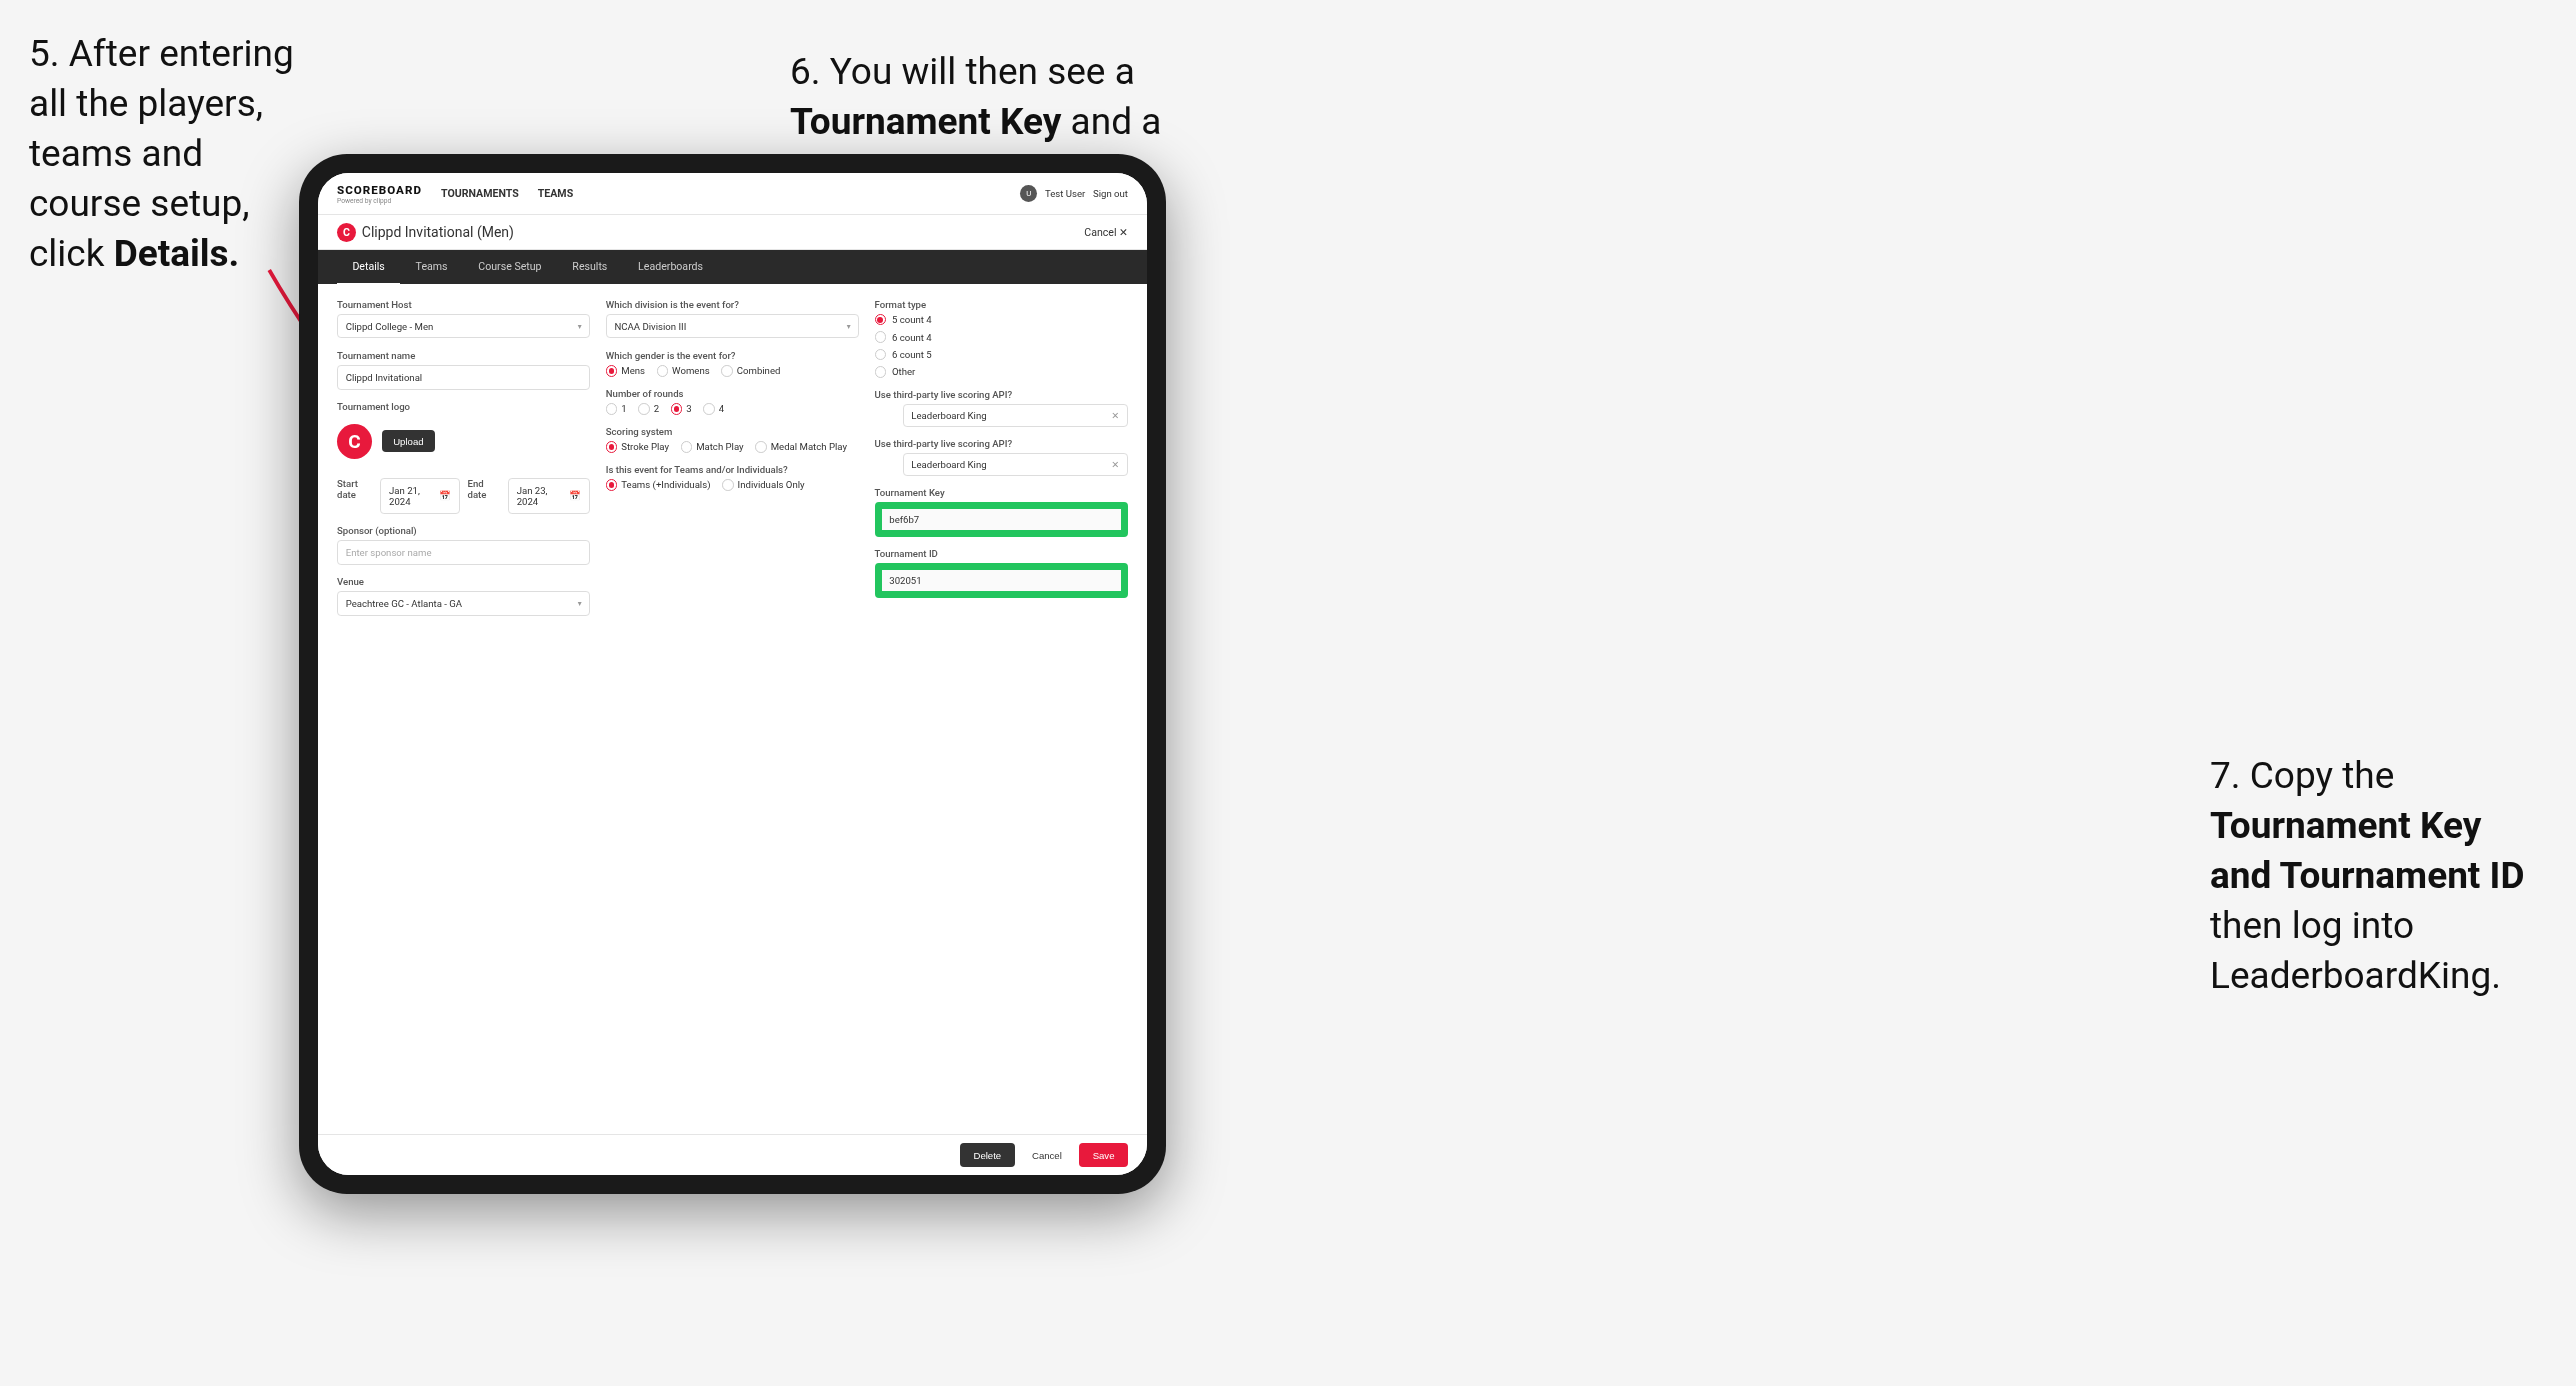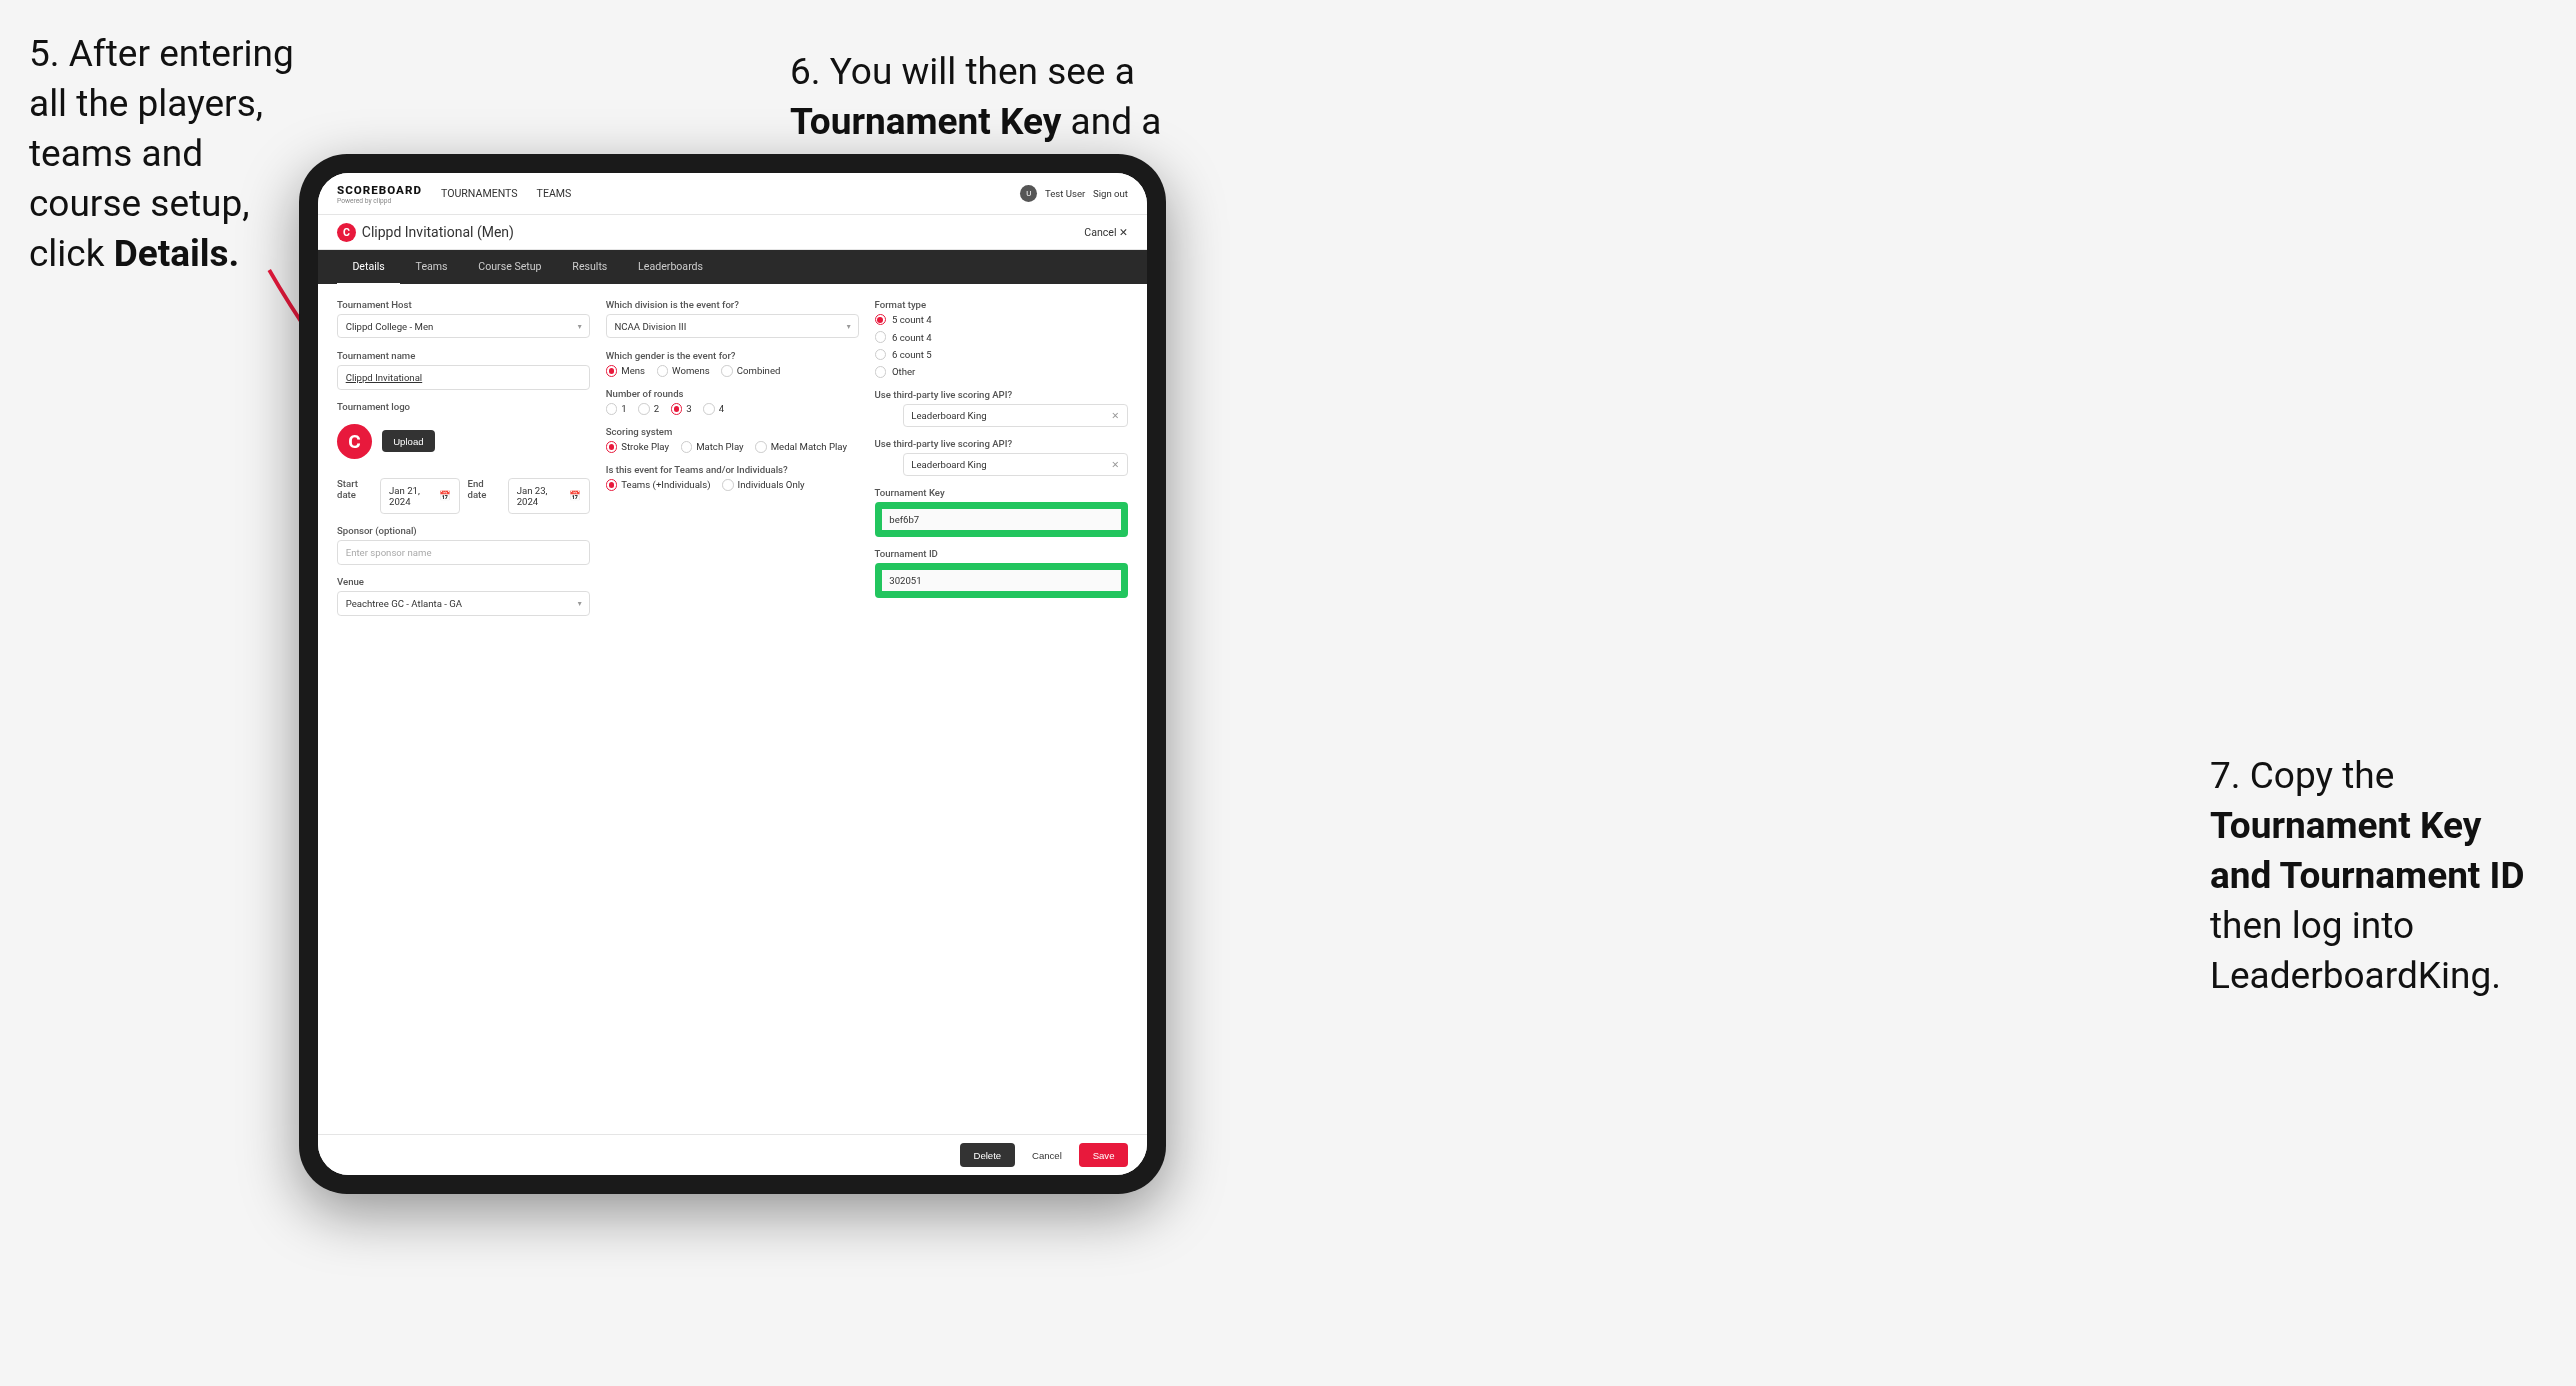--- a/index.html
+++ b/index.html
@@ -82,20 +82,21 @@
       color: #111;
     }
     .logo-sub {
       font-size: 6.7px;
       color: #888;
     }
     .nav-links {
       display: flex;
       gap: 19px;
       flex: 1;
+      font-weight: bold;
     }
     .nav-link {
       font-size: 10.6px;
       color: #333;
       cursor: pointer;
       padding: 1.9px 0;
     }
     .nav-right {
       display: flex;
       align-items: center;
@@ -199,21 +200,20 @@
     .form-input {
       border: 1px solid #ddd;
       border-radius: 3.9px;
       padding: 5.8px 7.7px;
       font-size: 9.6px;
       color: #333;
       background: #fff;
       display: flex;
       align-items: center;
       justify-content: space-between;
-      text-decoration: underline;
     }
     .form-input-select {
       border: 1px solid #ddd;
       border-radius: 3.9px;
       padding: 5.8px 7.7px;
       font-size: 9.6px;
       color: #333;
       background: #fff;
       display: flex;
       align-items: center;

